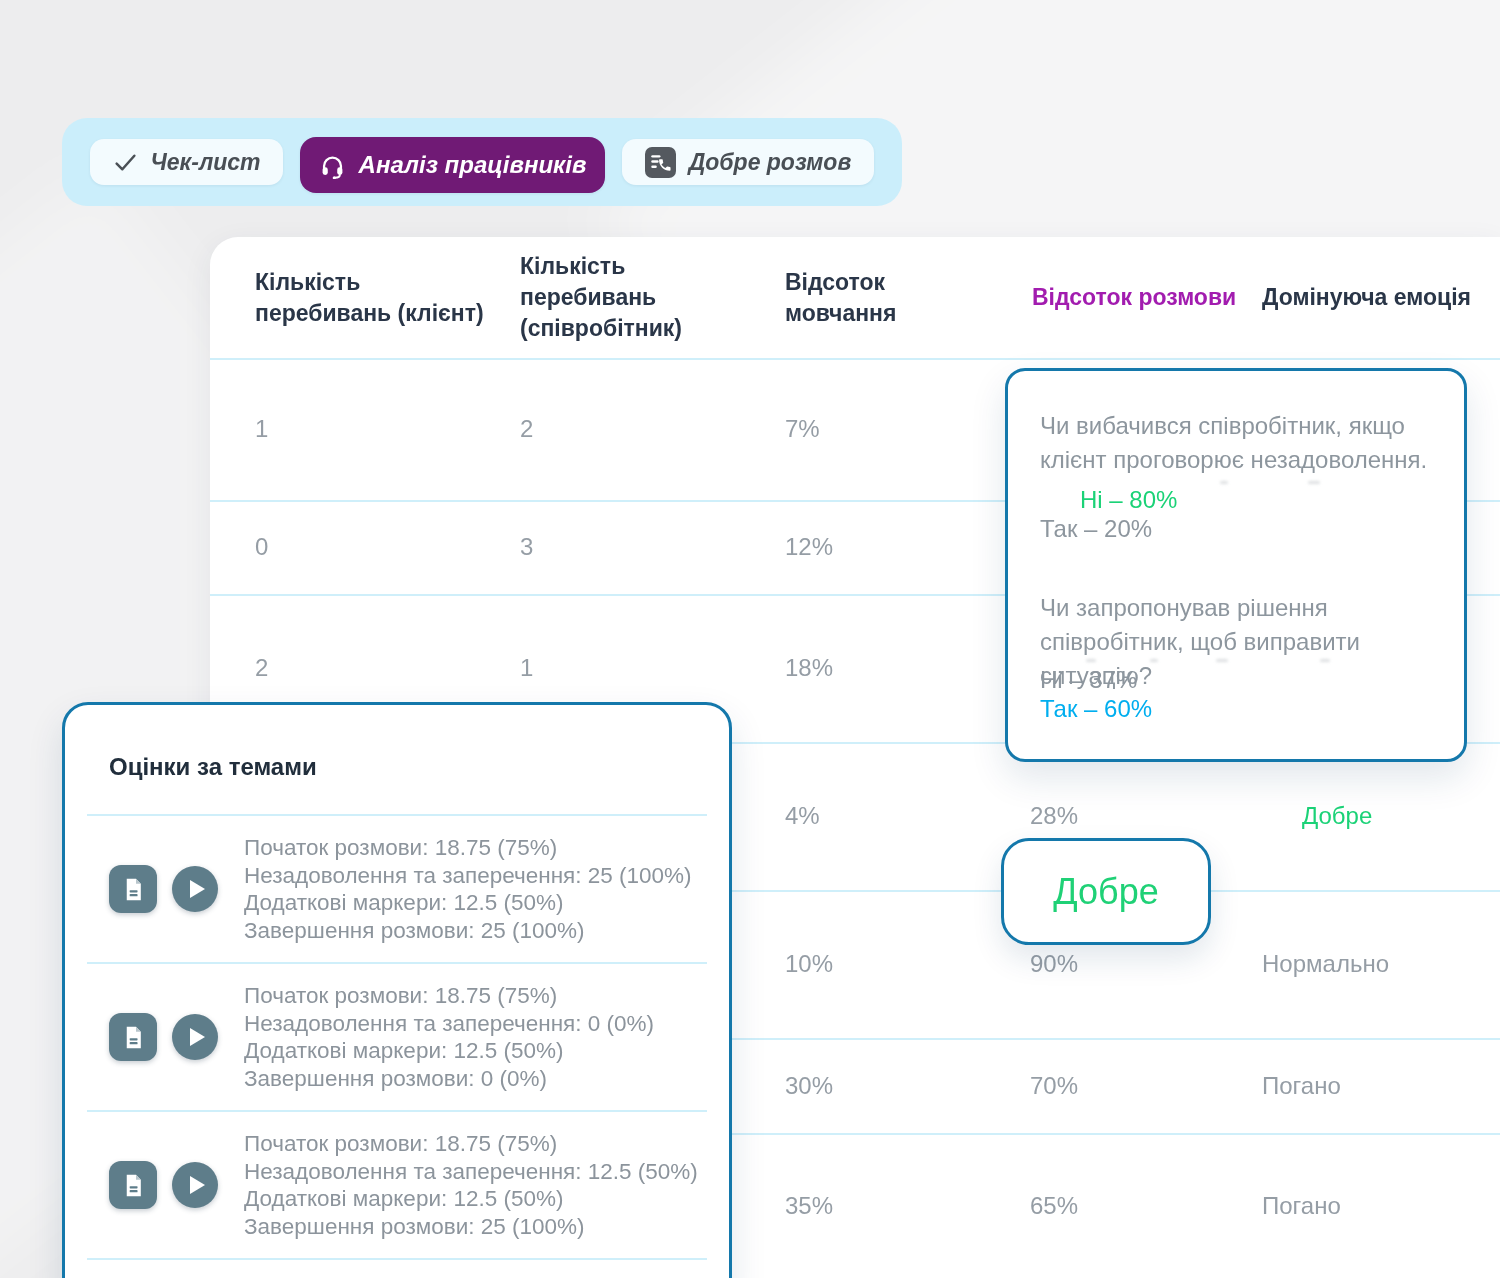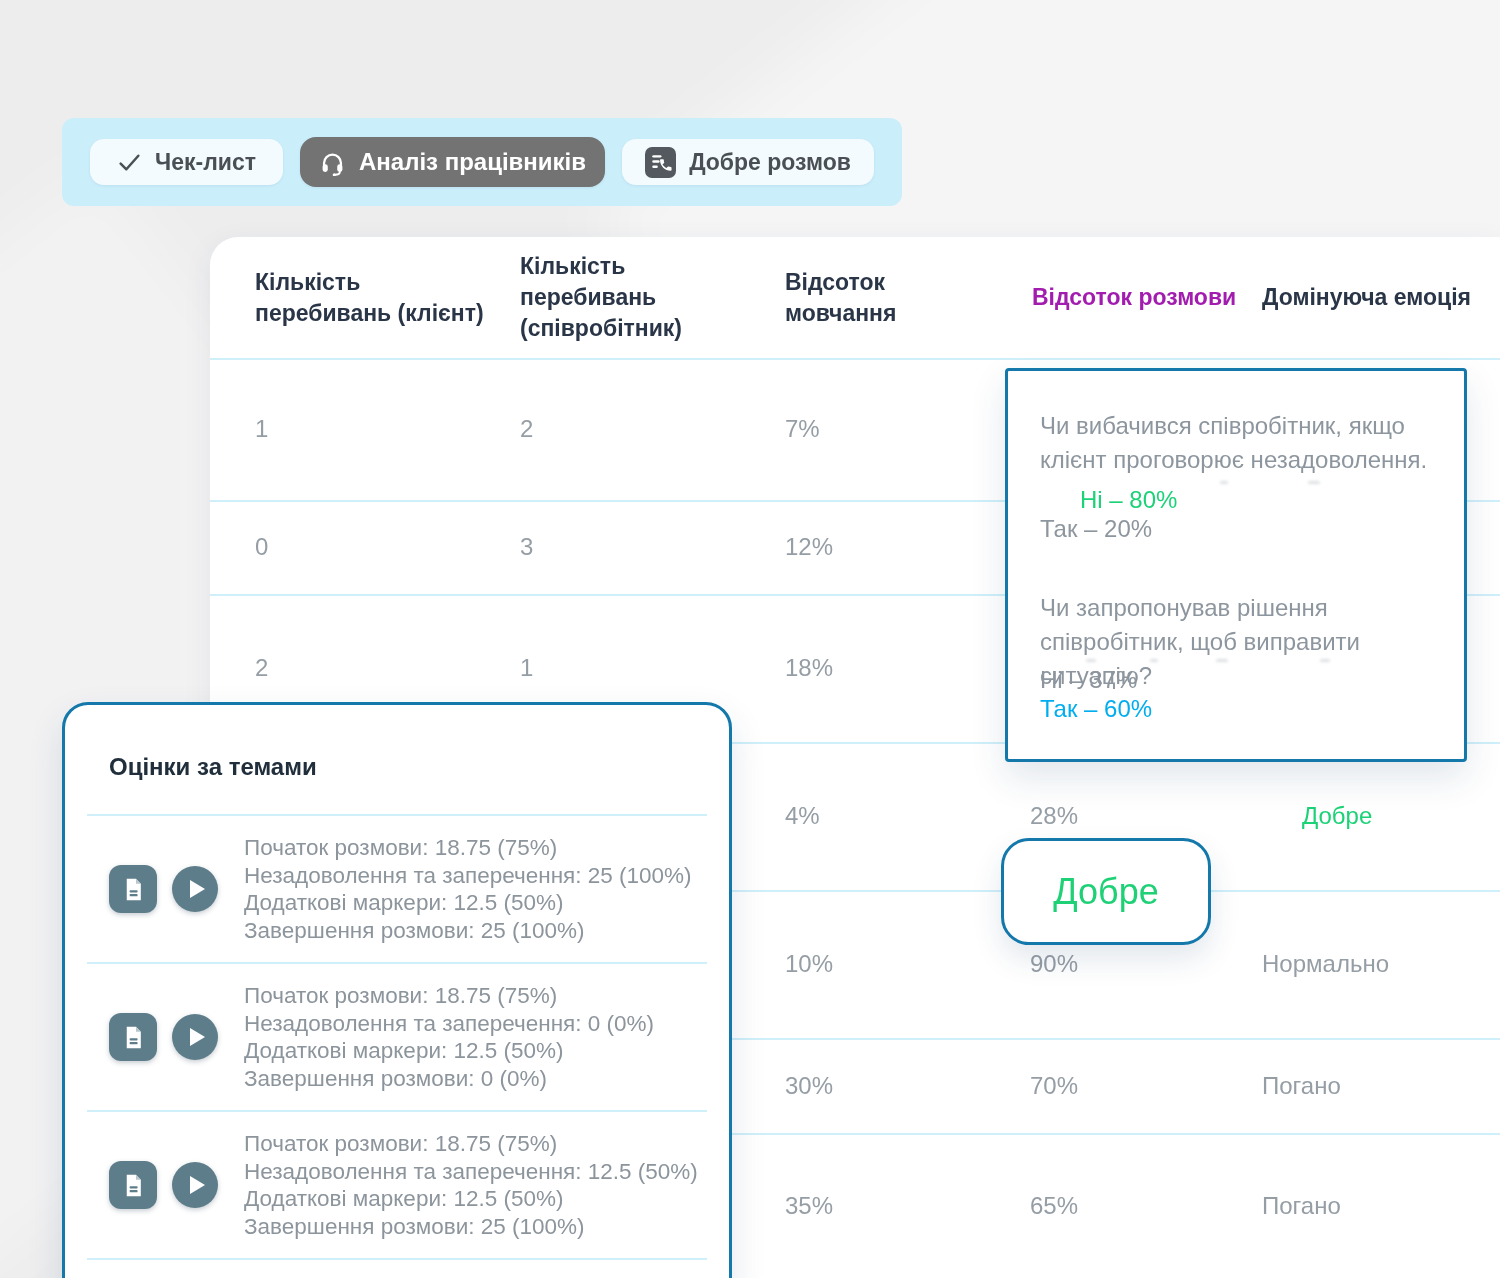--- a/index.html
+++ b/index.html
@@ -6,27 +6,27 @@
   html,body { width:1500px; height:1278px; }
   body { font-family:"Liberation Sans","DejaVu Sans",sans-serif; }
   .page { position:relative; width:1500px; height:1278px; overflow:hidden;
           background:#ededee; }
   .streak { position:absolute; background:rgba(255,255,255,.45); filter:blur(28px); }
   .streak.a { width:1500px; height:700px; left:650px; top:-320px; transform:rotate(-38deg); }
   .streak.b { width:1100px; height:800px; left:-640px; top:420px; transform:rotate(-38deg); background:rgba(255,255,255,.3); }
 
   
   .tabbar { position:absolute; left:62px; top:118px; width:840px; height:88px;
-            background:#cbeefb; border-radius:12px; }
+            background:#cbeefb; border-radius:25px;font-style:italic; }
   .pill { position:absolute; display:flex; align-items:center; justify-content:center;
           gap:13px; background:#f3fbfe; border-radius:14px; color:#494f55;
           font-size:23px; font-weight:600; box-shadow:0 1px 3px rgba(30,60,90,.08);
           cursor:pointer; }
   .pill.p1 { left:28px; top:21px; width:193px; height:46px; }
-  .pill.p2 { left:238px; top:19px; width:305px; height:50px; background:#737373;
+  .pill.p2 { left:238px; top:19px; width:305px; height:56px; background:#701a75;
              color:#ffffff; border-radius:16px; font-size:24px; }
   .pill.p3 { left:560px; top:21px; width:252px; height:46px; }
   .calllog { width:31px; height:31px; background:#54595f; border-radius:7px;
              display:flex; align-items:center; justify-content:center; }
 
   
   .table-card { position:absolute; left:210px; top:237px; width:1290px; height:1041px;
                 background:#ffffff; border-top-left-radius:28px;
                 box-shadow:0 8px 30px rgba(40,60,90,.07); }
   .hcell { position:absolute; top:0; height:121px; display:flex; align-items:center;
@@ -40,21 +40,21 @@
   .trow { position:absolute; left:0; width:100%; }
   .tcell { position:absolute; top:50%; transform:translateY(-50%);
            font-size:24px; color:#959da5; }
   .cc1 { left:45px; } .cc2 { left:310px; } .cc3 { left:575px; }
   .cc4 { left:820px; } .cc5 { left:1052px; }
   .green { color:#1bd277 !important;margin-left:40px; }
   .blue  { color:#00aeef !important; }
 
   
   .q-popup { position:absolute; left:1005px; top:368px; width:462px; height:394px;
-             background:#ffffff; border:3px solid #1478ab; border-radius:4px;
+             background:#ffffff; border:3px solid #1478ab; border-radius:20px;
              box-shadow:0 16px 36px rgba(20,60,100,.12); }
   .q-text { position:absolute; left:32px; width:392px; font-size:24px;
             line-height:34px; color:#8d969e; }
   .q1 { top:38px; } .q2 { top:220px; }
   .ans { position:absolute; left:32px; font-size:24px; line-height:29px; color:#8d969e; }
   .a1 { top:114px; } .a2 { top:294px; }
   .dash { position:absolute; height:3px; background:#9aa1a8; opacity:.33;
           filter:blur(1.5px); border-radius:2px; }
 
   

